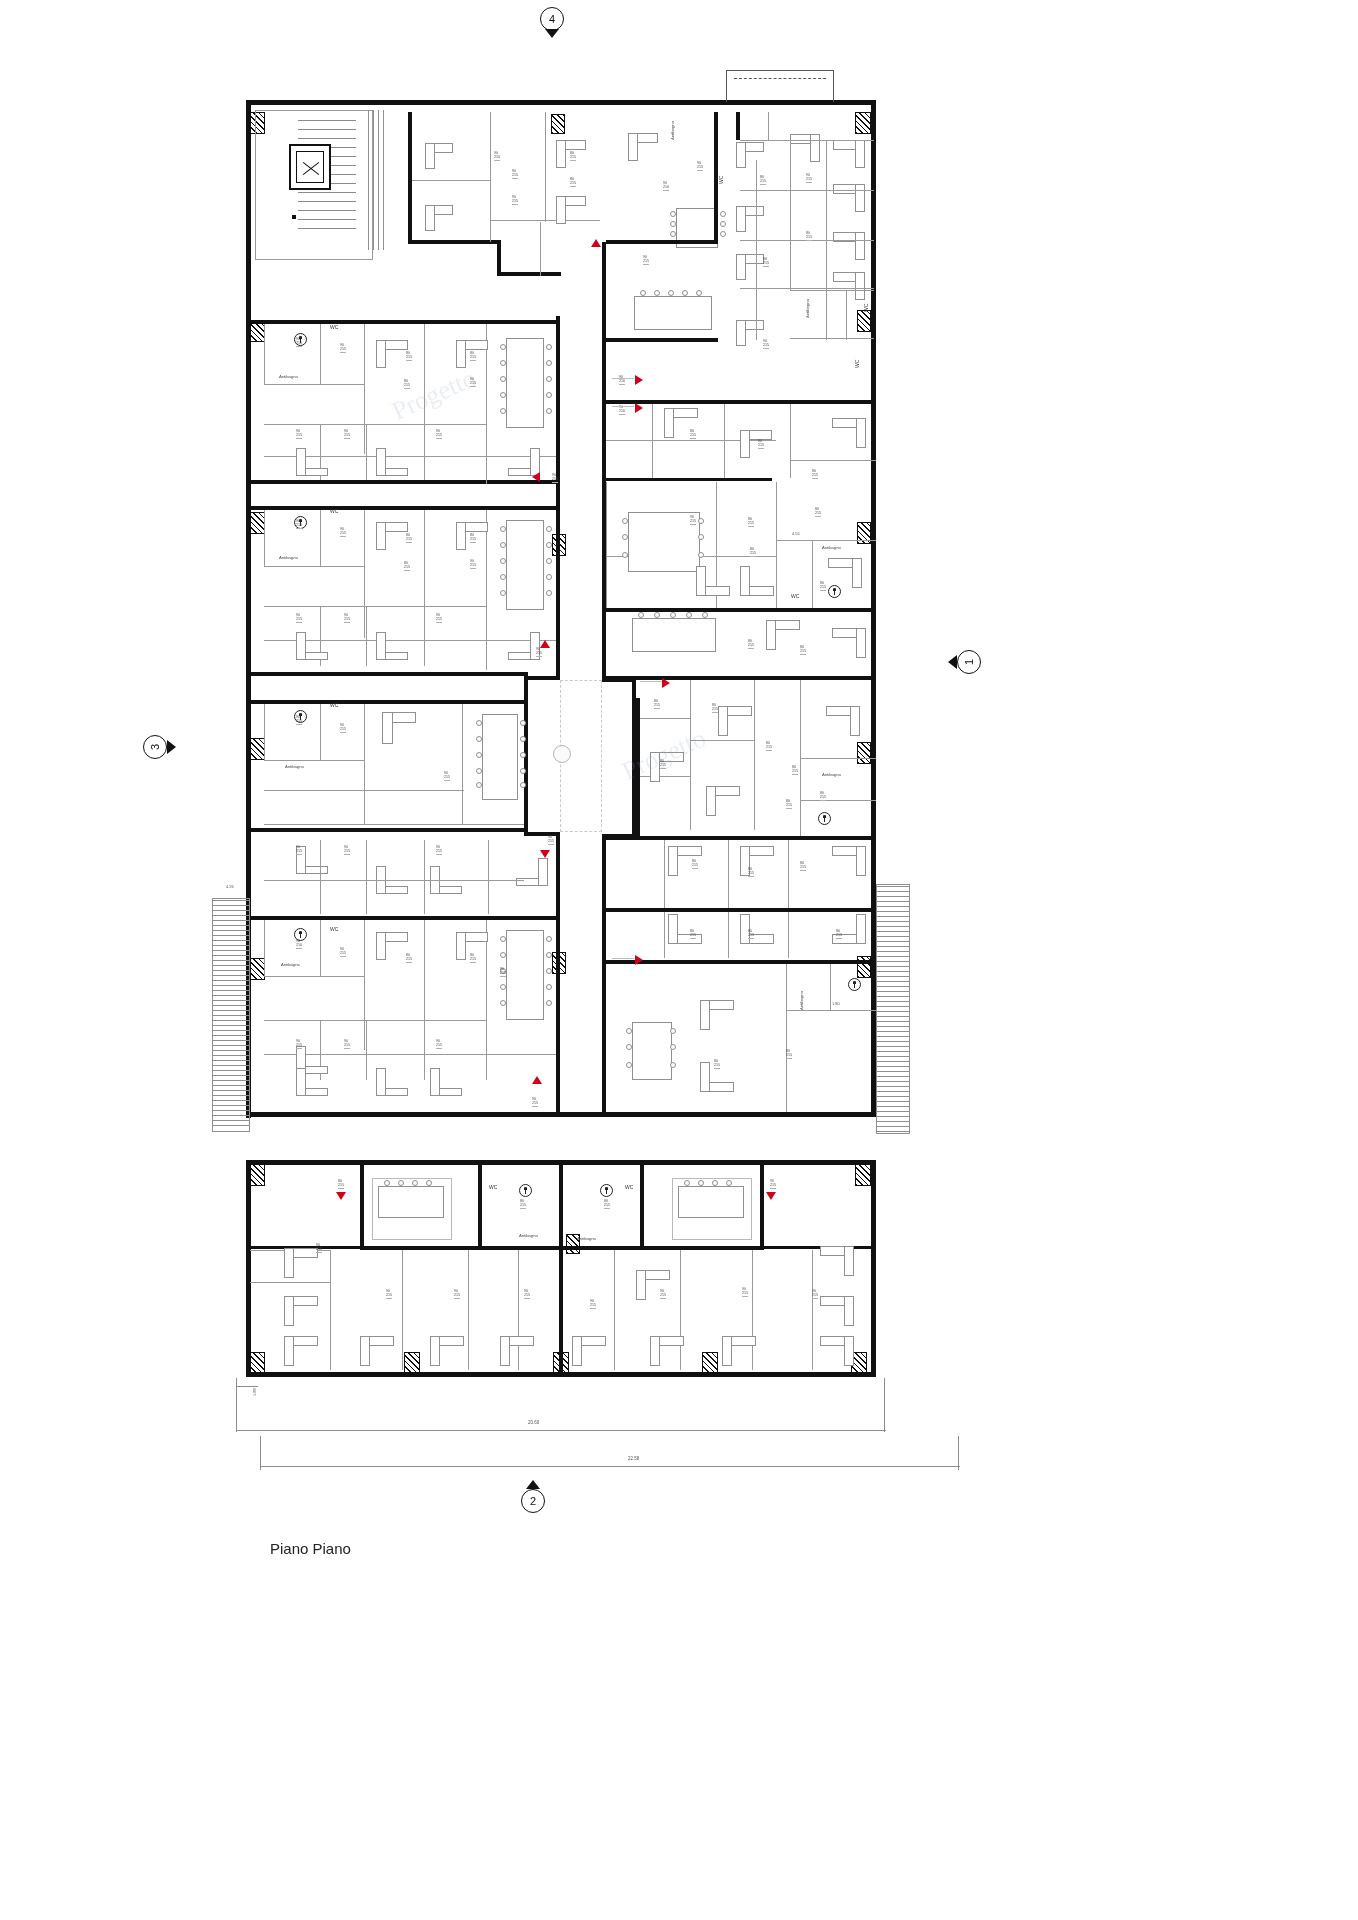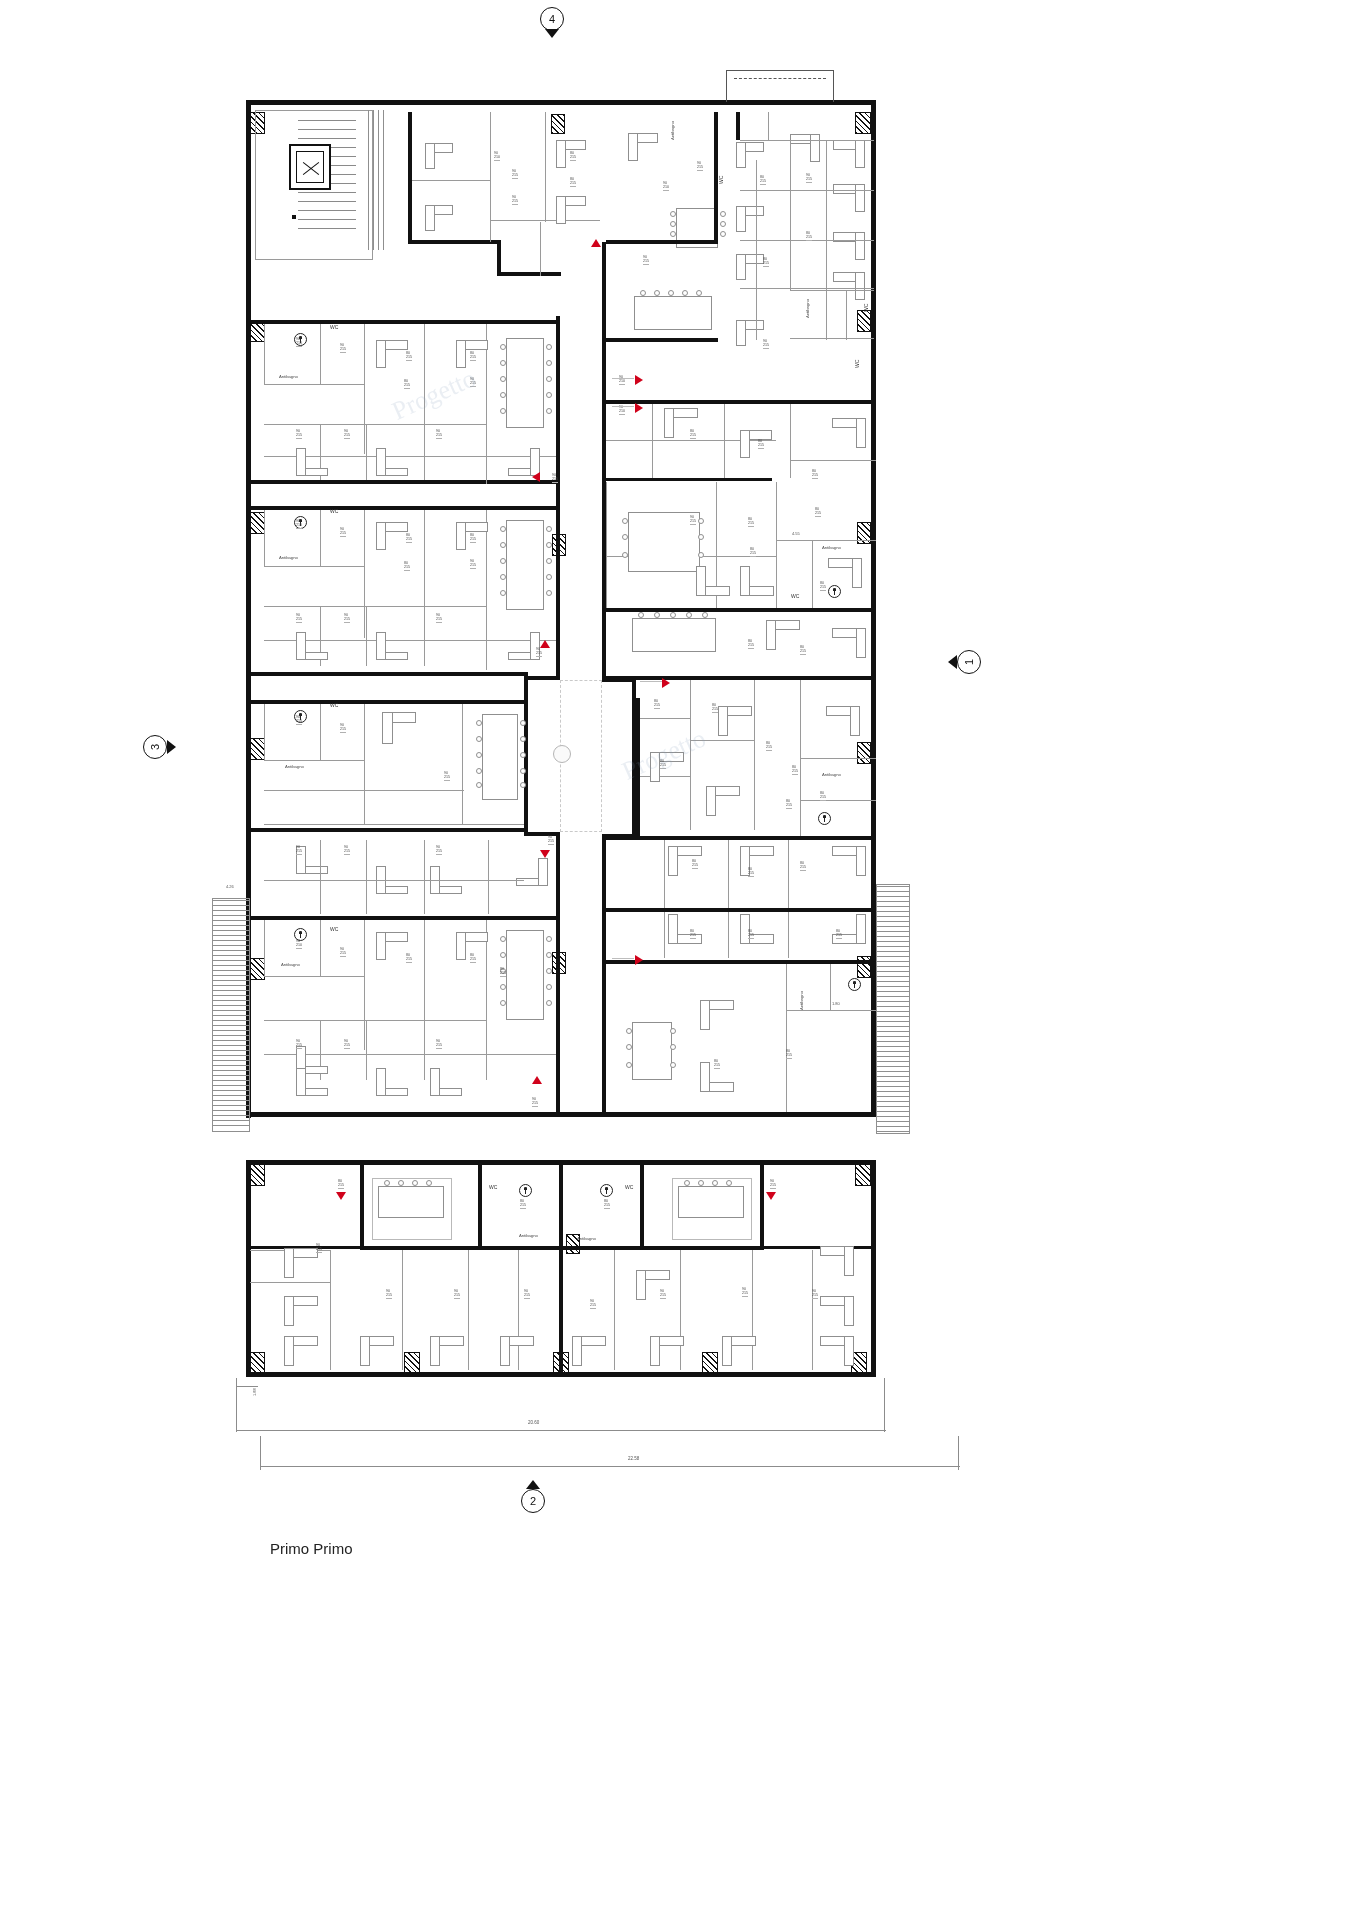--- a/index.html
+++ b/index.html
@@ -1130,15 +1130,15 @@
     </div>
 
   <div class="thin2" style="left:612px;top:378px;width:22px;height:1px;"></div>
   <div class="thin2" style="left:612px;top:406px;width:22px;height:1px;"></div>
   <div class="thin2" style="left:640px;top:681px;width:22px;height:1px;"></div>
   <div class="thin2" style="left:612px;top:958px;width:22px;height:1px;"></div>
 
   <div class="wm" style="left:390px;top:380px;transform:rotate(-24deg);">Progetto</div>
   <div class="wm" style="left:620px;top:740px;transform:rotate(-24deg);">Progetto</div>
 
-  <div class="title">Primo Primo</div>
+  <div class="title">Piano Piano</div>
 
 </div>
 
 </body></html>

